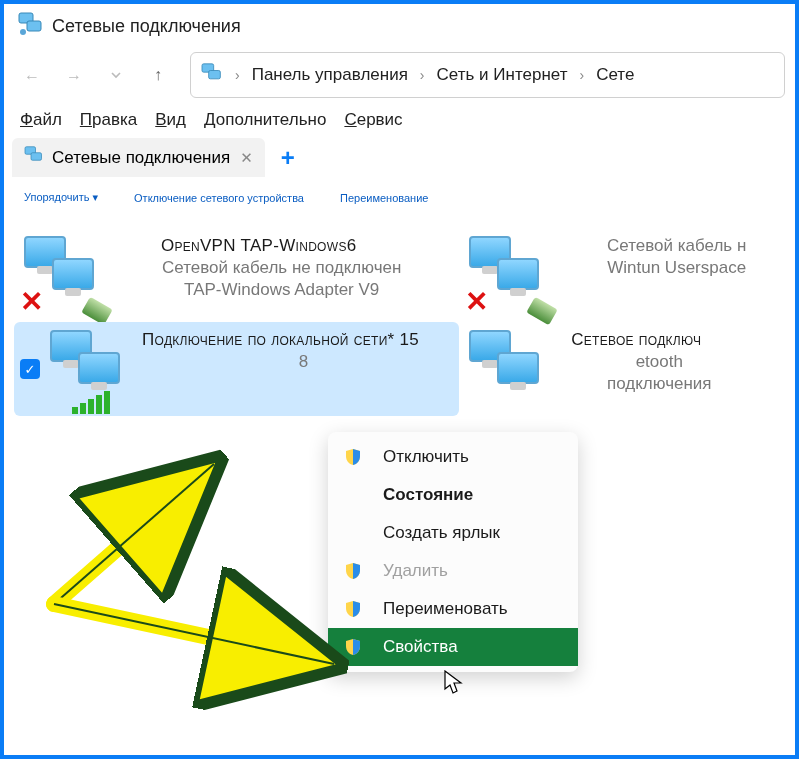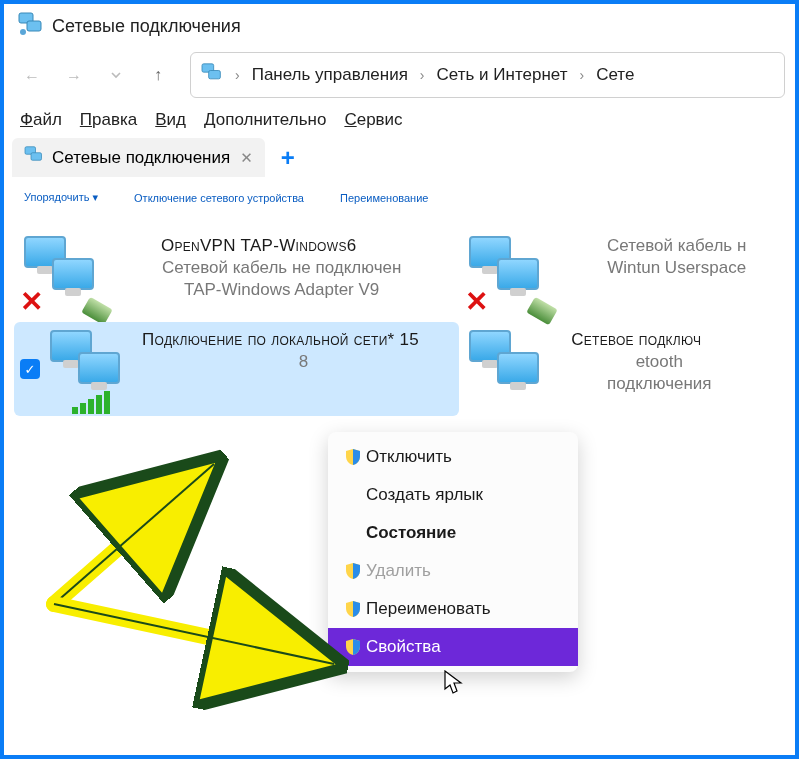--- a/index.html
+++ b/index.html
@@ -50,24 +50,24 @@
   .sig { position:absolute; left:22px; bottom:-6px; display:flex; gap:2px; align-items:flex-end; }
   .sig span { display:block; width:6px; background:#2cb22c; }
   .sig span:nth-child(1){height:7px}
   .sig span:nth-child(2){height:11px}
   .sig span:nth-child(3){height:15px}
   .sig span:nth-child(4){height:19px}
   .sig span:nth-child(5){height:23px}
 
   
   .ctx { position: absolute; left: 324px; top: 428px; width: 250px; background: #fcfcfc; border-radius: 8px; box-shadow: 0 6px 20px rgba(0,0,0,0.18); padding: 6px 0; z-index: 50; }
-  .ctx .row { display: flex; align-items: center; gap: 4px; padding: 9px 16px; font-size: 17px; color: #1a1a1a; }
+  .ctx .row { display: flex; align-items: center; gap: 21px; padding: 9px 16px; font-size: 17px; color: #1a1a1a; }
   .ctx .row.bold { font-weight: 600; }
   .ctx .row.dis { color: #a0a0a0; }
-  .ctx .row.sel { background: #6d28d9; color: #fff; text-align: center; }
+  .ctx .row.sel { background: #15803d; color: #fff; text-align: center; }
   .ctx .row .shield { width: 18px; height: 18px; flex-shrink: 0; }
   .cursor { position:absolute; left: 440px; top: 666px; z-index: 60; }
 
   
   .arrow-svg { position:absolute; left:0; top:0; pointer-events:none; z-index:55; }
 
   
   .shield svg { width:18px; height:18px; }
 </style>
 </head>
@@ -205,27 +205,27 @@
 </div>
 
 <div class="ctx">
   <div class="row">
     <span class="shield"><svg viewBox="0 0 18 18">
           <path d="M9 1l7 2v5c0 5-3 8-7 9-4-1-7-4-7-9V3z" fill="#ffd54a"></path>
           <path d="M9 1v16c4-1 7-4 7-9V3z" fill="#2a8de8"></path>
         </svg></span>
     <span>Отключить</span>
   </div>
+  <div class="row bold">
+    <span class="shield"></span>
+    <span>Состояние</span>
+  </div>
   <div class="row">
     <span class="shield"></span>
     <span>Создать ярлык</span>
-  </div>
-  <div class="row bold">
-    <span class="shield"></span>
-    <span>Состояние</span>
   </div>
   <div class="row dis">
     <span class="shield"><svg viewBox="0 0 18 18">
           <path d="M9 1l7 2v5c0 5-3 8-7 9-4-1-7-4-7-9V3z" fill="#ffd54a"></path>
           <path d="M9 1v16c4-1 7-4 7-9V3z" fill="#2a8de8"></path>
         </svg></span>
     <span>Удалить</span>
   </div>
   <div class="row">
     <span class="shield"><svg viewBox="0 0 18 18">

